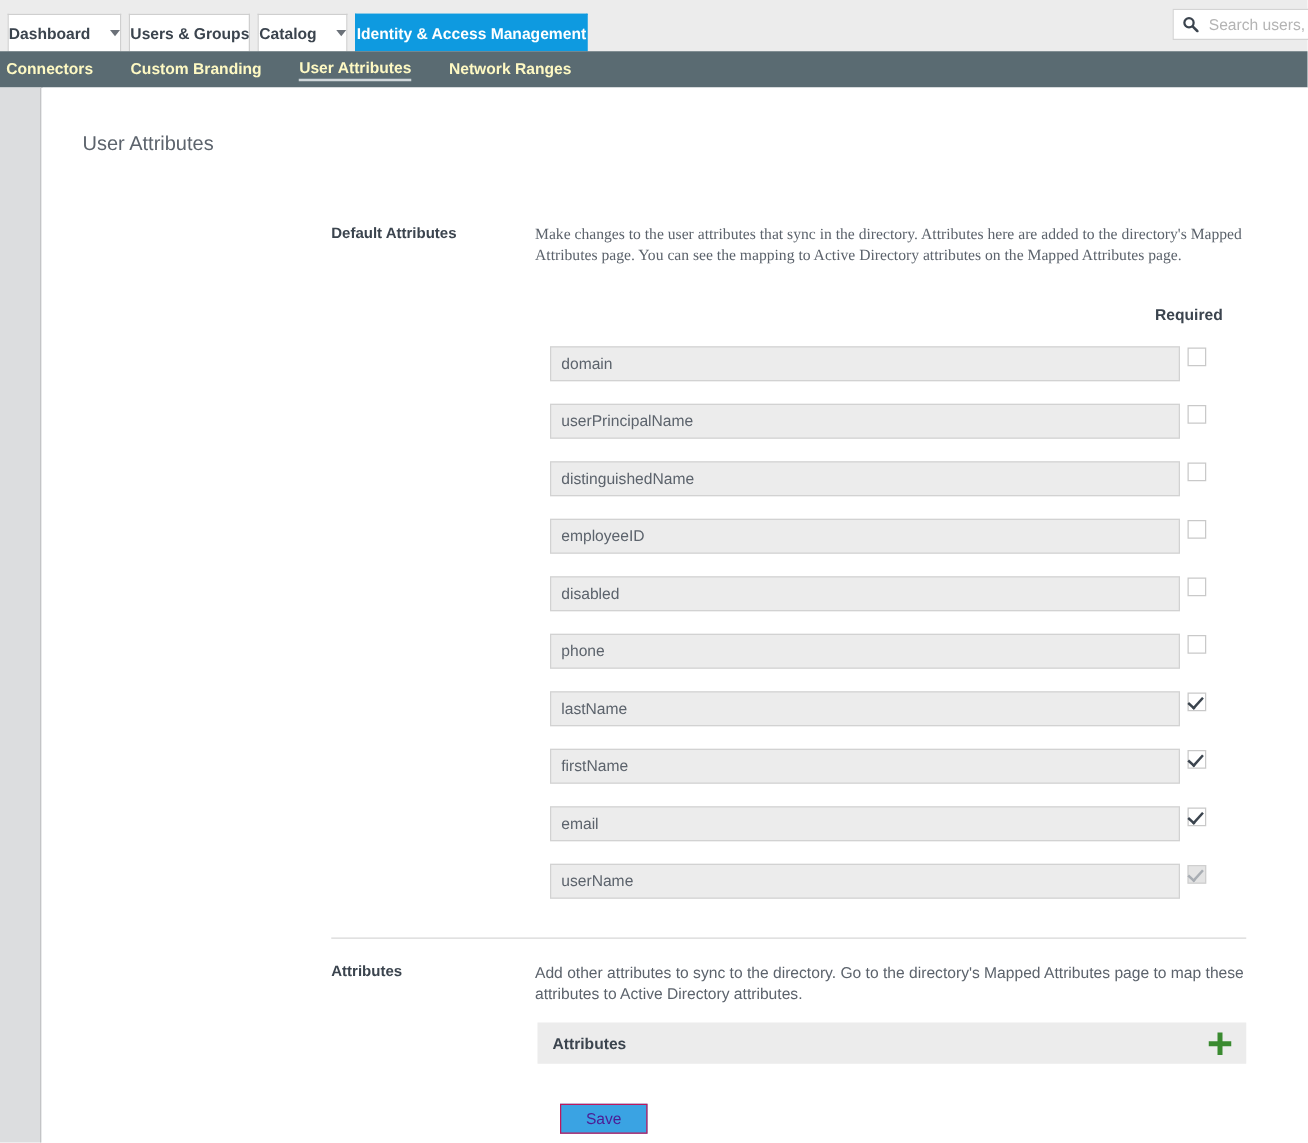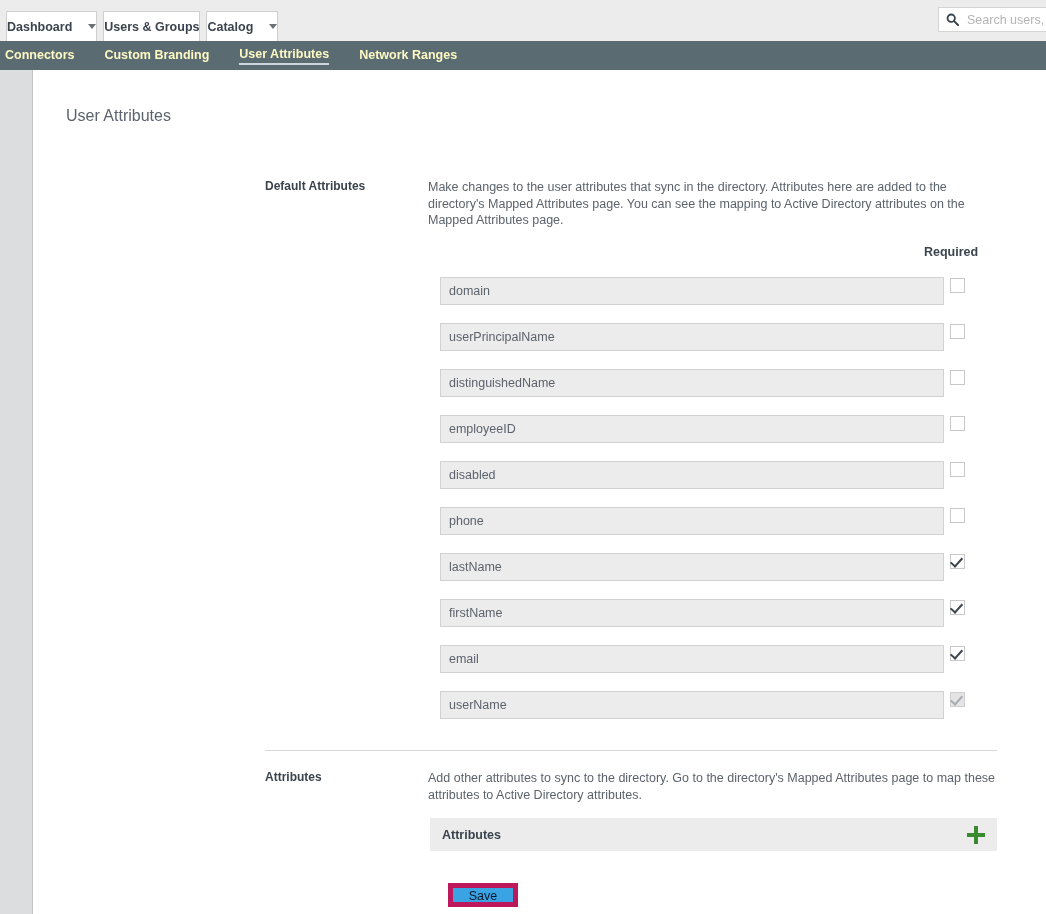--- a/index.html
+++ b/index.html
@@ -165,42 +165,45 @@
   .plus-icon::before, .plus-icon::after {
     content: ""; position: absolute; background: #3a8a30;
   }
   .plus-icon::before { left: 7px; top: 0; width: 4px; height: 18px; }
   .plus-icon::after  { left: 0; top: 7px; width: 18px; height: 4px; }
 
   .save-btn {
     position: absolute; left: 414px; top: 813px;
     width: 70px; height: 24px;
     background: #3aa3e3;
-    border: 5px solid #be185d;
-    color: #0f172a;
+    border: 1px solid #be185d;
+    color: #4c1d95;
     font-family: "Liberation Sans", sans-serif;
     font-size: 12.5px;
     cursor: pointer;
   }
 </style>
 </head>
 <body>
 
 <div class="topbar">
   <div class="tabs" id="tabbar">
       <div class="tab">
         <span>Dashboard</span>
         <span class="caret"></span>
       </div>
       <div class="tab">
         <span>Users &amp; Groups</span>
       </div>
       <div class="tab">
         <span>Catalog</span>
         <span class="caret"></span>
+      </div>
+      <div class="tab active">
+        <span>Identity &amp; Access Management</span>
       </div>
     </div>
 
   <div class="searchbox">
     <svg class="mag" width="13" height="13" viewBox="0 0 13 13">
       <circle cx="5.2" cy="5.2" r="3.7" fill="none" stroke="#3b444e" stroke-width="1.8"></circle>
       <line x1="8.1" y1="8.1" x2="12" y2="12" stroke="#3b444e" stroke-width="2" stroke-linecap="round"></line>
     </svg>
     <input type="text" placeholder="Search users, " value="" style="">
   </div>
@@ -214,21 +217,21 @@
   </div>
 
 <div class="leftrail"></div>
 
 <div class="content">
 
   <h1 class="page-title">User Attributes</h1>
 
   <div class="section-label" style="left:231px; top:109px;">Default Attributes</div>
 
-  <div class="desc" style="left:394px; top:109px; width:570px;">Make changes to the user attributes that sync in the directory. Attributes here are added to the directory's Mapped Attributes page.  You can see the mapping to Active Directory attributes on the Mapped Attributes page.</div>
+  <div class="desc" style="left:394px; top:109px; width:570px;font-family:Liberation Serif, serif;">Make changes to the user attributes that sync in the directory. Attributes here are added to the directory's Mapped Attributes page.  You can see the mapping to Active Directory attributes on the Mapped Attributes page.</div>
 
   <div class="required-head">Required</div>
 
   <div class="attr-rows" id="attrrows">
       <div class="attr-row">
         <input type="text" class="attr-input" value="domain" style="">
         <span class="cb"></span>
       </div>
       <div class="attr-row">
         <input type="text" class="attr-input" value="userPrincipalName" style="">

